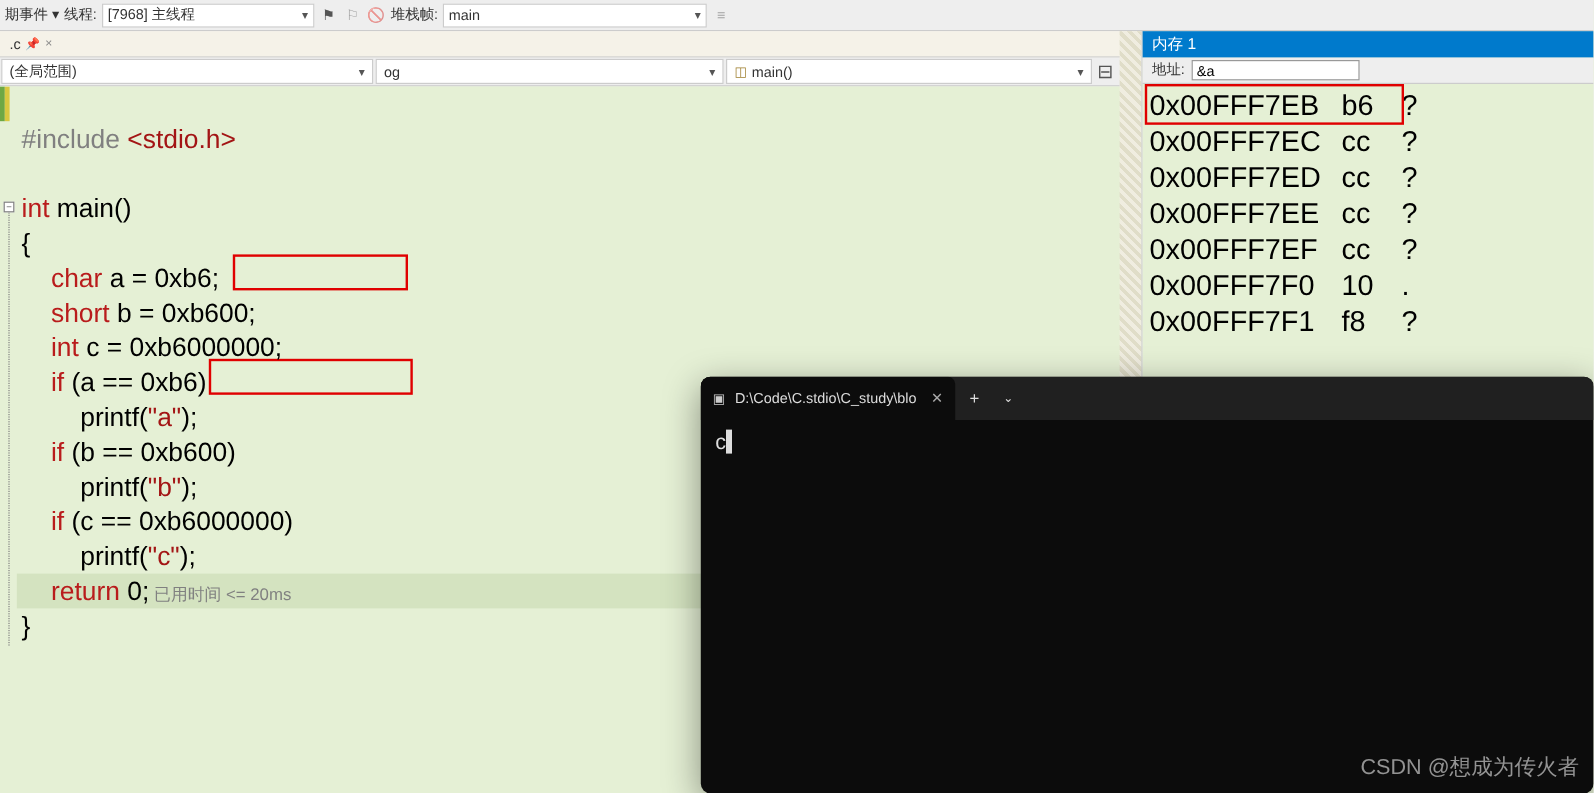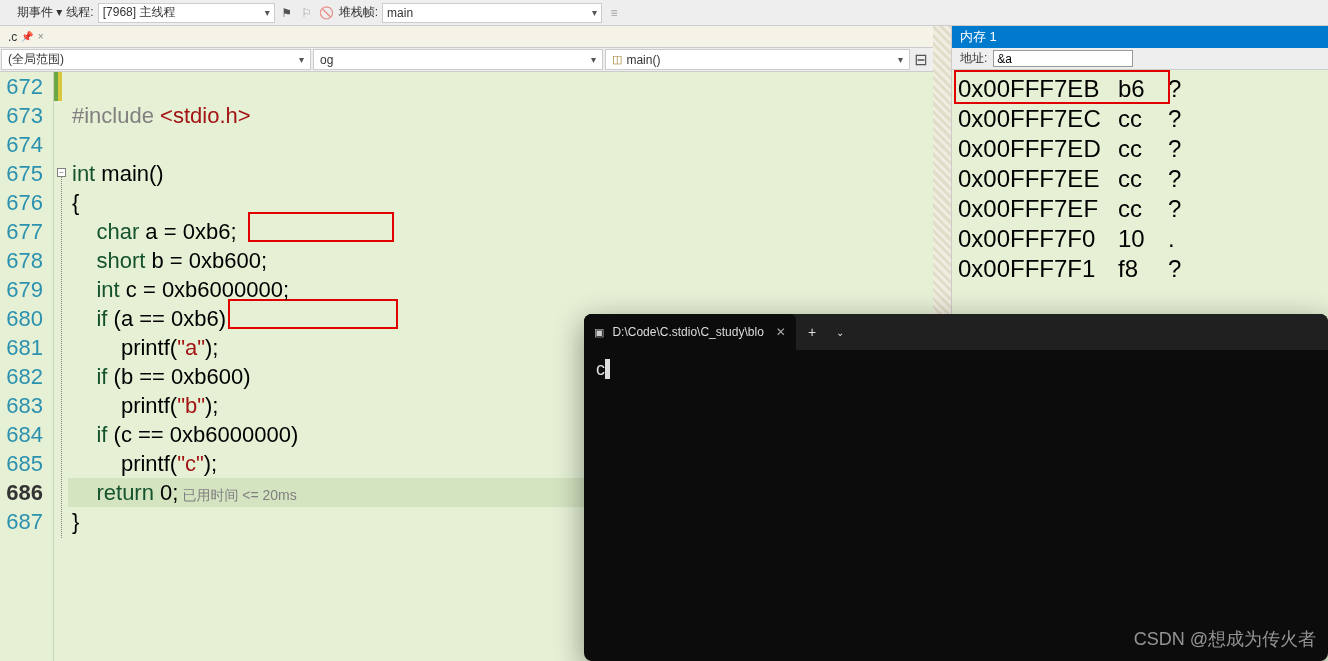--- a/index.html
+++ b/index.html
@@ -1,18 +1,18 @@
 <!DOCTYPE html>
 <html><head>
 <meta charset="utf-8">
 <style>
 * { margin: 0; padding: 0; box-sizing: border-box; font-family: "Microsoft YaHei", "Segoe UI", sans-serif; }
 body { width: 1328px; height: 661px; background: #eee; overflow: hidden; position: relative; }
 
-.toolbar { height: 26px; background: #eee; border-bottom: 1px solid #ccc; display: flex; align-items: center; gap: 4px; padding: 0 17px; font-size: 12px; color: #333; }
+.toolbar { height: 26px; background: #eee; border-bottom: 1px solid #ccc; display: flex; align-items: center; gap: 4px; padding: 0 4px; font-size: 12px; color: #333; }
 .toolbar .lbl { white-space: nowrap; }
 .toolbar .dd { background: #fff; border: 1px solid #ccc; height: 20px; display: flex; align-items: center; padding: 0 4px; }
 .toolbar .dd.big { width: 177px; }
 .toolbar .dd.big2 { width: 220px; }
 .toolbar .ico { width: 16px; height: 16px; display: flex; align-items: center; justify-content: center; color: #555; }
 .toolbar .chev::after { content: "▾"; margin-left: auto; color: #555; font-size: 10px; }
 
 .workspace { display: flex; height: 635px; }
 
 .editor-pane { width: 952px; display: flex; flex-direction: column; border-right: 1px solid #ccc; position: relative; }
@@ -33,21 +33,21 @@
 .gutter .ln.current { font-weight: bold; color: #333; }
 .margin2 { width: 14px; background: #e5f0d5; position: relative; }
 .change-bar { position: absolute; left: 0; width: 4px; background: #6ea844; }
 .change-bar.yellow { background: #d8c840; }
 .collapse-line { position: absolute; left: 7px; top: 0; bottom: 0; width: 1px; border-left: 1px dotted #808080; }
 .collapse-box { position: absolute; left: 3px; width: 9px; height: 9px; border: 1px solid #808080; background: #fff; font-size: 8px; line-height: 7px; text-align: center; color: #606060; }
 
 .code { flex: 1; position: relative; }
 .code .line { height: 29px; white-space: pre; padding-left: 4px; color: #000; position: relative; }
 .code .line.current { background: #d4e3c0; }
-.kw { color: #14532d; text-align: center; }
+.kw { color: #b91c1c; text-align: center; }
 .str { color: #a31515; }
 .pre { color: #808080; }
 .inc { color: #a31515; }
 .hint { color: #808080; font-size: 14px; font-family: "Microsoft YaHei", sans-serif; margin-left: 4px; }
 .redbox { position: absolute; border: 2px solid #e00000; pointer-events: none; }
 
 .memory-pane { flex: 1; display: flex; flex-direction: column; background: #e5f0d5; }
 .mem-title { height: 22px; background: #007acc; color: #fff; display: flex; align-items: center; padding: 0 8px; font-size: 13px; }
 .mem-addr { height: 22px; background: #eee; display: flex; align-items: center; gap: 6px; padding: 0 8px; font-size: 12px; border-bottom: 1px solid #ccc; }
 .mem-addr .lbl { color: #333; }
@@ -111,38 +111,20 @@
           <span>og</span>
         </div>
       <div class="dd chev">
           <span class="cube">◫</span>
           <span>main()</span>
         </div>
       <div class="dd-tool">⊟</div>
       <div class="dd-tool">⇆</div>
     </div>
     <div class="code-area">
-      <div class="gutter" id="gutter">
-          <div class="ln">672</div>
-          <div class="ln">673</div>
-          <div class="ln">674</div>
-          <div class="ln">675</div>
-          <div class="ln">676</div>
-          <div class="ln">677</div>
-          <div class="ln">678</div>
-          <div class="ln">679</div>
-          <div class="ln">680</div>
-          <div class="ln">681</div>
-          <div class="ln">682</div>
-          <div class="ln">683</div>
-          <div class="ln">684</div>
-          <div class="ln">685</div>
-          <div class="ln current">686</div>
-          <div class="ln">687</div>
-        </div>
       <div class="margin2">
         <div class="change-bar" style="top:0;height:29px"></div>
         <div class="change-bar yellow" style="top:0;left:4px;width:4px;height:29px"></div>
         <div class="collapse-line" style="top:96px;height:370px"></div>
         <div class="collapse-box" style="top:96px">−</div>
       </div>
       <div class="code" id="code">
 
         <div class="redbox" style="left:180px;top:140px;width:146px;height:30px"></div>
         <div class="redbox" style="left:160px;top:227px;width:170px;height:30px"></div>

